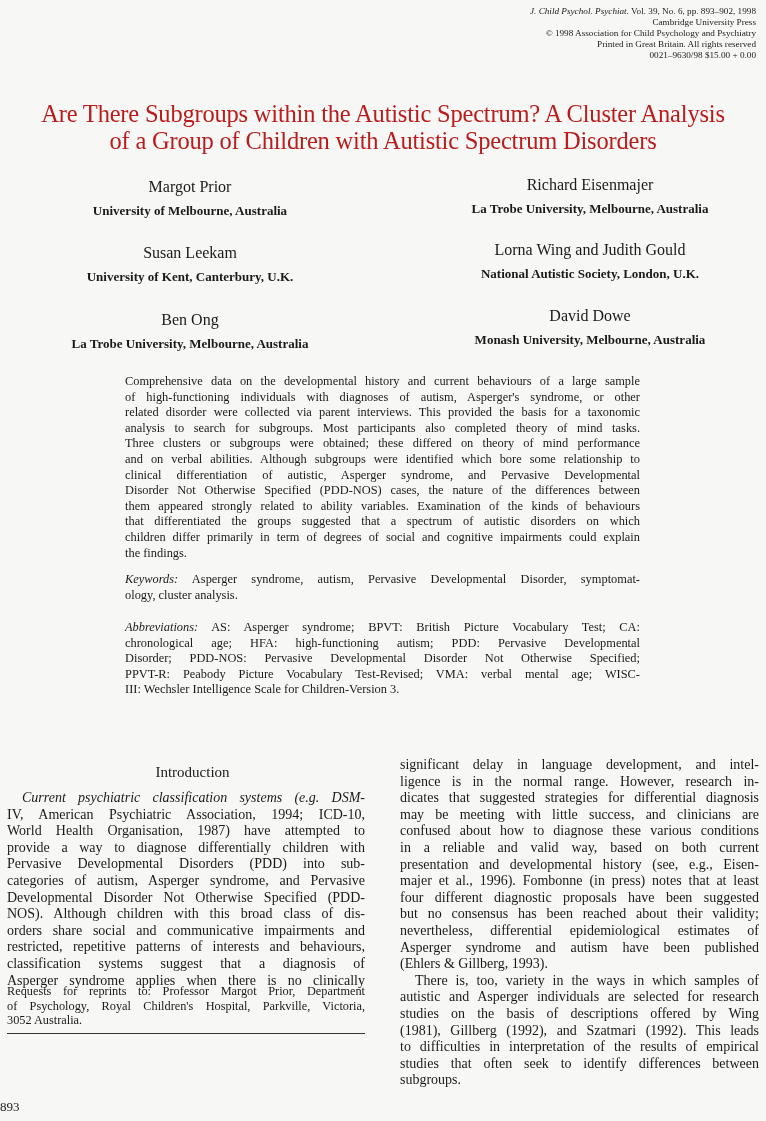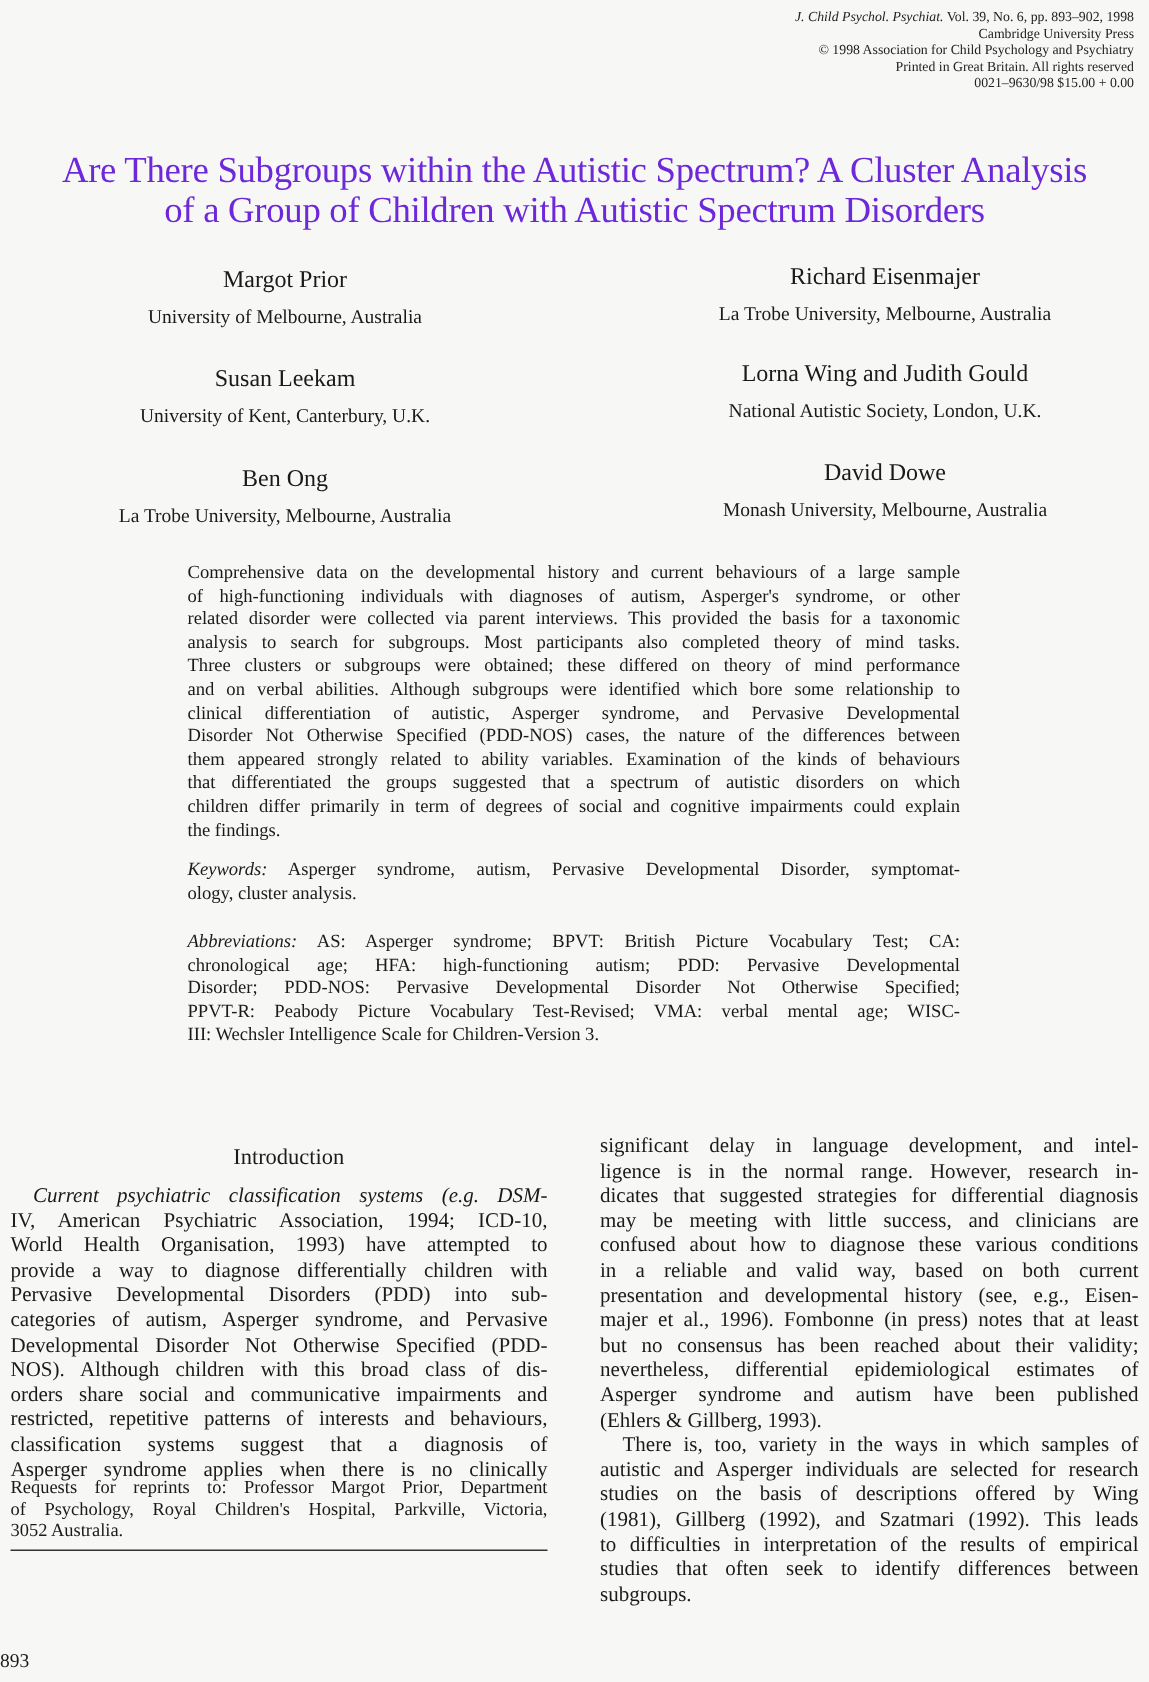--- a/index.html
+++ b/index.html
@@ -1,23 +1,23 @@
 <!DOCTYPE html>
 <html><head>
 <meta charset="utf-8">
 <style>
   html, body { margin:0; padding:0; }
   body { width:766px; height:1121px; background:#f7f7f5; position:relative; overflow:hidden;
          font-family:"Liberation Serif","DejaVu Serif",serif; color:#1a1a1a; }
   .abs { position:absolute; }
   .header { right:10px; top:6px; text-align:right; font-size:9.2px; line-height:11px; color:#222; }
   .header .ital { font-style:italic; }
-  .title { left:0; width:766px; top:100px; text-align:center; font-size:24.5px; line-height:27px; color:#6d28d9; letter-spacing:-0.2px; }
+  .title { left:0; width:766px; top:100px; text-align:center; font-size:24.5px; line-height:27px; color:#b91c1c; letter-spacing:-0.2px; }
   .author { text-align:center; font-size:16px; line-height:18px; }
-  .affil { text-align:center; font-size:13px; line-height:15px; }
+  .affil { text-align:center; font-size:13px; line-height:15px;font-weight:bold; }
   .colL { left:40px; width:300px; }
   .colR { left:425px; width:330px; }
   .abstract { left:125px; width:515px; font-size:12.4px; line-height:15.6px; text-align:justify; }
   .abstract .ln { display:block; text-align:justify; text-align-last:justify; white-space:nowrap; }
   .abstract .ln.last { text-align-last:left; }
   .kw-label { font-style:italic; }
   .section-heading { left:0; width:385px; top:763px; text-align:center; font-size:15px; line-height:18px; }
   .body-col { font-size:14px; line-height:16.6px; }
   .body-col .ln { display:block; white-space:nowrap; text-align:justify; text-align-last:justify; }
   .body-col .ln.last { text-align-last:left; }
@@ -96,41 +96,42 @@
   <span class="ln">Disorder; PDD-NOS: Pervasive Developmental Disorder Not Otherwise Specified;</span>
   <span class="ln">PPVT-R: Peabody Picture Vocabulary Test-Revised; VMA: verbal mental age; WISC-</span>
   <span class="ln last">III: Wechsler Intelligence Scale for Children-Version 3.</span>
 </div>
 
 <div class="abs section-heading">Introduction</div>
 
 <div class="abs body-col left-col" style="top:790px;">
   <span class="ln" style="padding-left:15px;font-style:italic;">Current psychiatric classification systems (e.g. DSM-</span>
   <span class="ln">IV, American Psychiatric Association, 1994; ICD-10,</span>
-  <span class="ln">World Health Organisation, 1993) have attempted to</span>
+  <span class="ln">World Health Organisation, 1987) have attempted to</span>
   <span class="ln">provide a way to diagnose differentially children with</span>
   <span class="ln">Pervasive Developmental Disorders (PDD) into sub-</span>
   <span class="ln">categories of autism, Asperger syndrome, and Pervasive</span>
   <span class="ln">Developmental Disorder Not Otherwise Specified (PDD-</span>
   <span class="ln">NOS). Although children with this broad class of dis-</span>
   <span class="ln">orders share social and communicative impairments and</span>
   <span class="ln">restricted, repetitive patterns of interests and behaviours,</span>
   <span class="ln">classification systems suggest that a diagnosis of</span>
   <span class="ln">Asperger syndrome applies when there is no clinically</span>
 </div>
 
 <div class="abs body-col right-col" style="top:757px;">
   <span class="ln">significant delay in language development, and intel-</span>
   <span class="ln">ligence is in the normal range. However, research in-</span>
   <span class="ln">dicates that suggested strategies for differential diagnosis</span>
   <span class="ln">may be meeting with little success, and clinicians are</span>
   <span class="ln">confused about how to diagnose these various conditions</span>
   <span class="ln">in a reliable and valid way, based on both current</span>
   <span class="ln">presentation and developmental history (see, e.g., Eisen-</span>
   <span class="ln">majer et al., 1996). Fombonne (in press) notes that at least</span>
+  <span class="ln">four different diagnostic proposals have been suggested</span>
   <span class="ln">but no consensus has been reached about their validity;</span>
   <span class="ln">nevertheless, differential epidemiological estimates of</span>
   <span class="ln">Asperger syndrome and autism have been published</span>
   <span class="ln last">(Ehlers &amp; Gillberg, 1993).</span>
   <span class="ln" style="padding-left:15px;">There is, too, variety in the ways in which samples of</span>
   <span class="ln">autistic and Asperger individuals are selected for research</span>
   <span class="ln">studies on the basis of descriptions offered by Wing</span>
   <span class="ln">(1981), Gillberg (1992), and Szatmari (1992). This leads</span>
   <span class="ln">to difficulties in interpretation of the results of empirical</span>
   <span class="ln">studies that often seek to identify differences between</span>

